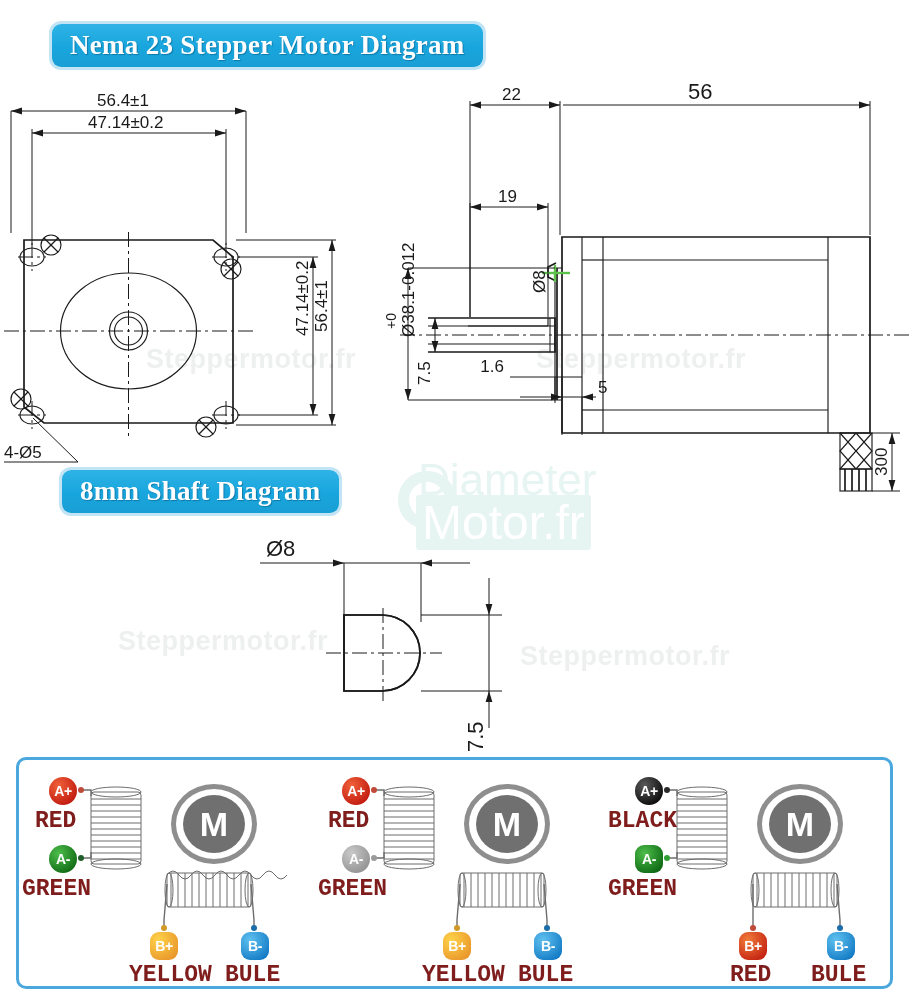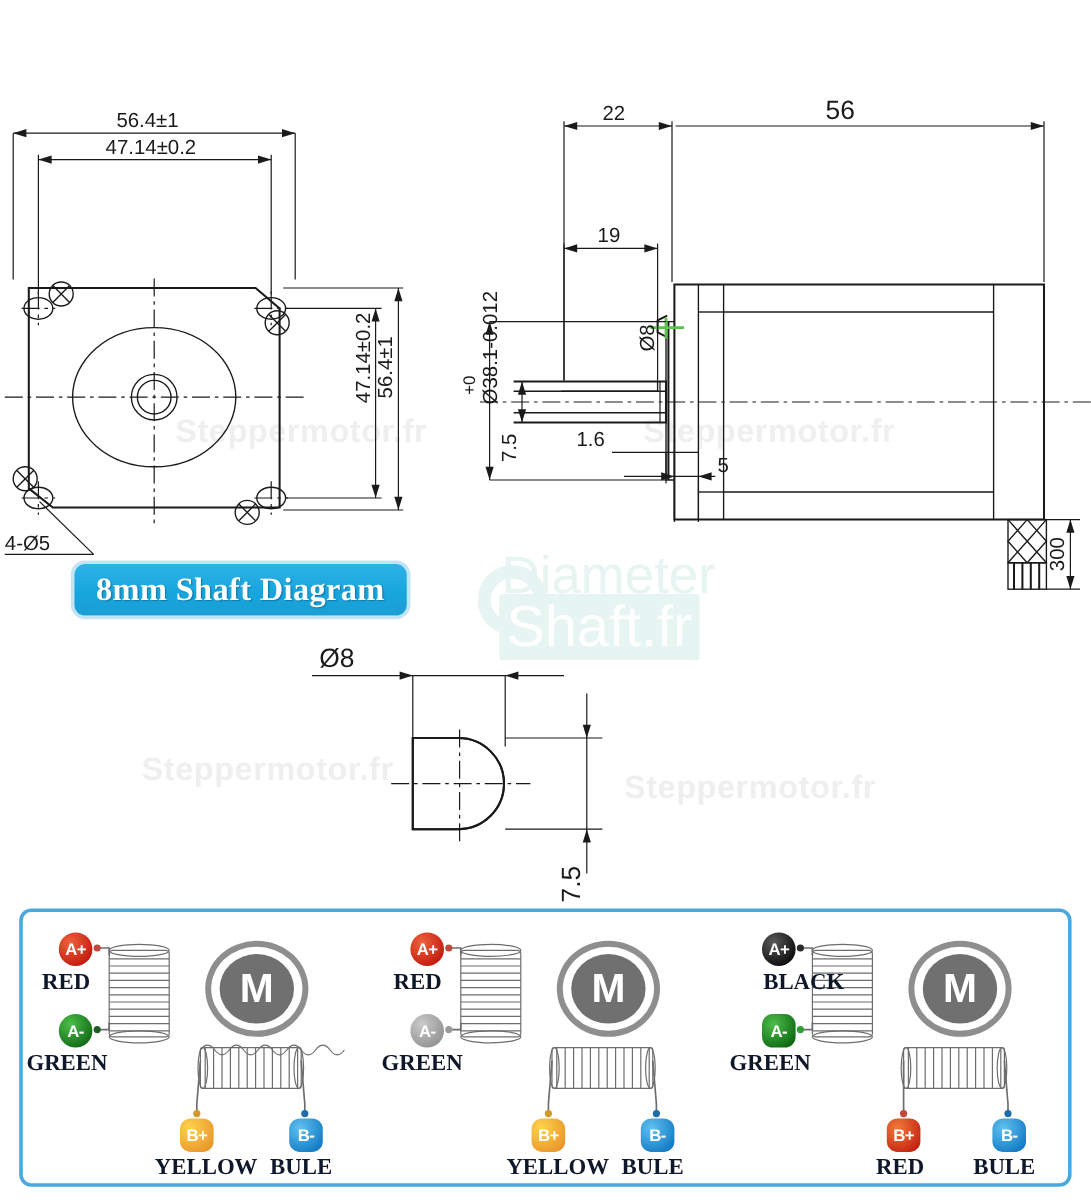--- a/index.html
+++ b/index.html
@@ -92,22 +92,22 @@
   .b-red   { background: radial-gradient(circle at 34% 30%, #f0613a, #c21b10 78%); }
   .b-green { background: radial-gradient(circle at 34% 30%, #4dbd4a, #0f6a14 80%); }
   .b-yellow{ background: radial-gradient(circle at 30% 28%, #ffd24a, #e8952a 85%); }
   .b-blue  { background: radial-gradient(circle at 32% 28%, #5fc0ef, #1179c4 85%); }
   .b-black { background: radial-gradient(circle at 34% 30%, #5a5a5a, #0a0a0a 80%); }
   .b-gray  { background: radial-gradient(circle at 34% 30%, #c9c9c9, #8e8e8e 85%); }
   .b-red2  { background: radial-gradient(circle at 32% 28%, #f07a3a, #c32010 85%); }
 
   .wlabel {
     position:absolute;
-    font-family:Liberation Serif, serif;
-    font-size:19px; font-weight:700; color:#0f172a;
+    font-family:Liberation Mono, monospace;
+    font-size:23px; font-weight:700; color:#7f1d1d;
     white-space:nowrap;
   }
   .motor {
     position:absolute; width:86px; height:80px;
     border-radius:50%;
     border:5px solid #8e8e8e;
     background:#ffffff;
     display:flex; align-items:center; justify-content:center;
   }
   .motor .disc {
@@ -116,29 +116,32 @@
     display:flex; align-items:center; justify-content:center;
     color:#fff; font-size:34px; font-weight:700;
     font-family:"Liberation Sans", sans-serif;
   }
 </style>
 </head>
 <body>
 
 <div class="page">
 
+  <div class="banner" id="banner-title">
+    <span>Nema 23 Stepper Motor Diagram</span>
+  </div>
 
   <div class="wm wm-small" style="left:146px; top:344px;">Steppermotor.fr</div>
   <div class="wm wm-small" style="left:536px; top:344px;">Steppermotor.fr</div>
   <div class="wm wm-small" style="left:118px; top:626px;">Steppermotor.fr</div>
   <div class="wm wm-small" style="left:520px; top:641px;">Steppermotor.fr</div>
 
   <div class="wm-gear" style="left:398px; top:471px;"></div>
   <div class="wm wm-logo-top" style="left:418px; top:455px;">Diameter</div>
-  <div class="wm wm-logo-bot" style="left:416px; top:495px;">Shaft.fr</div>
+  <div class="wm wm-logo-bot" style="left:416px; top:495px;">Motor.fr</div>
 
   <svg class="dwg" id="front-view" style="left:0px; top:85px;" width="360" height="320">
 
     <path class="ln-th" d="M 24,155 L 24,322 L 44,338 L 233,338 L 233,172 L 213,155 Z"></path>
 
     <ellipse class="ln" cx="128.5" cy="246" rx="68" ry="58"></ellipse>
 
     <circle class="ln" cx="128.5" cy="246" r="19"></circle>
     <circle class="ln" cx="128.5" cy="246" r="14"></circle>
 
@@ -529,21 +532,21 @@
         <path stroke="#6d6d6d" stroke-width="1.4" fill="none" d="M 232,124 L 235,160 L 235,167"></path>
         <circle cx="148" cy="168" r="3" fill="#c04a3a"></circle>
         <circle cx="235" cy="168" r="3" fill="#1d6da8"></circle>
       </svg>
 
       <div class="motor" style="left:152px; top:24px;">
         <div class="disc">M</div>
       </div>
 
       <div class="badge b-black" style="left:30px; top:17px;">A+</div>
-      <div class="wlabel" style="left:3px; top:48px;margin-left:28px;">BLACK</div>
+      <div class="wlabel" style="left:3px; top:48px;">BLACK</div>
 
       <div class="badge b-green sq" style="left:30px; top:85px;">A-</div>
       <div class="wlabel" style="left:3px; top:116px;">GREEN</div>
 
       <div class="badge b-red2 sq" style="left:134px; top:172px;">B+</div>
       <div class="wlabel" style="left:125px; top:202px;">RED</div>
 
       <div class="badge b-blue sq" style="left:222px; top:172px;">B-</div>
       <div class="wlabel" style="left:206px; top:202px;">BULE</div>
     </div>

